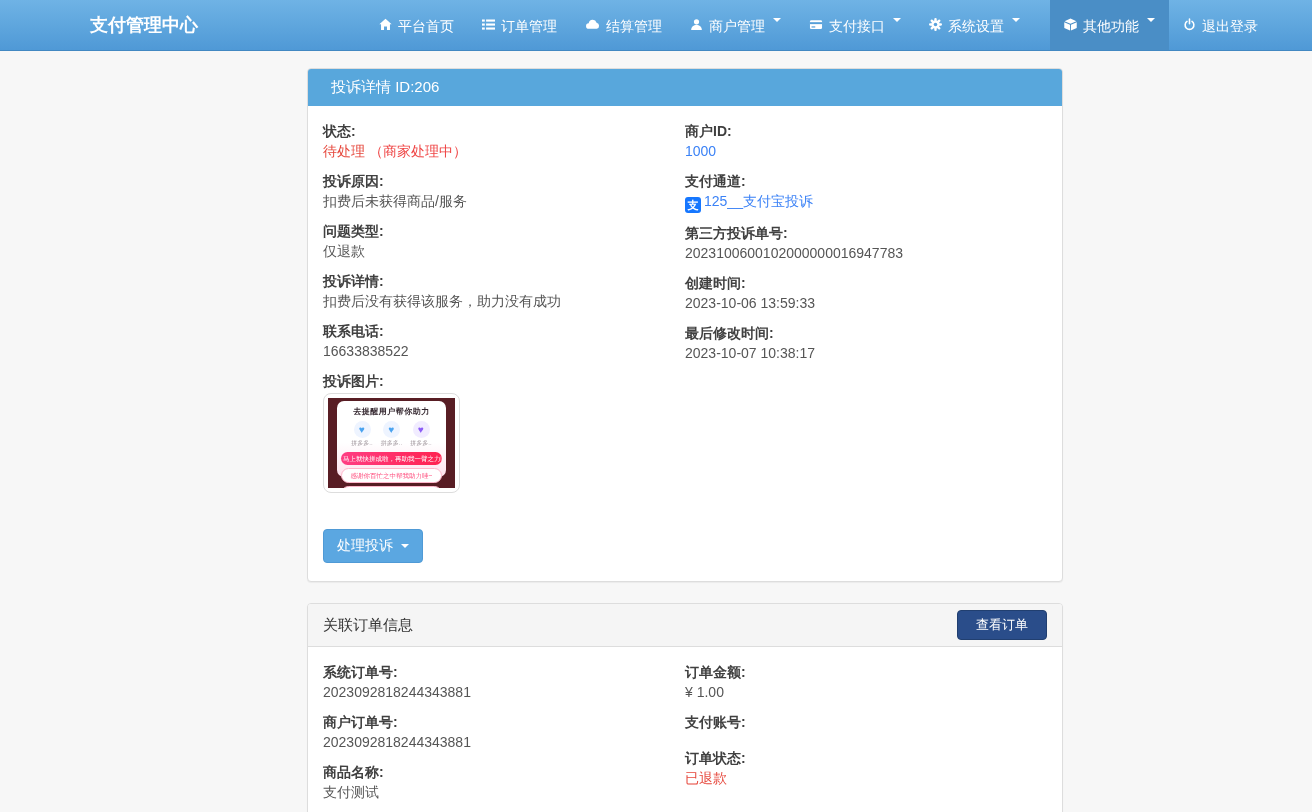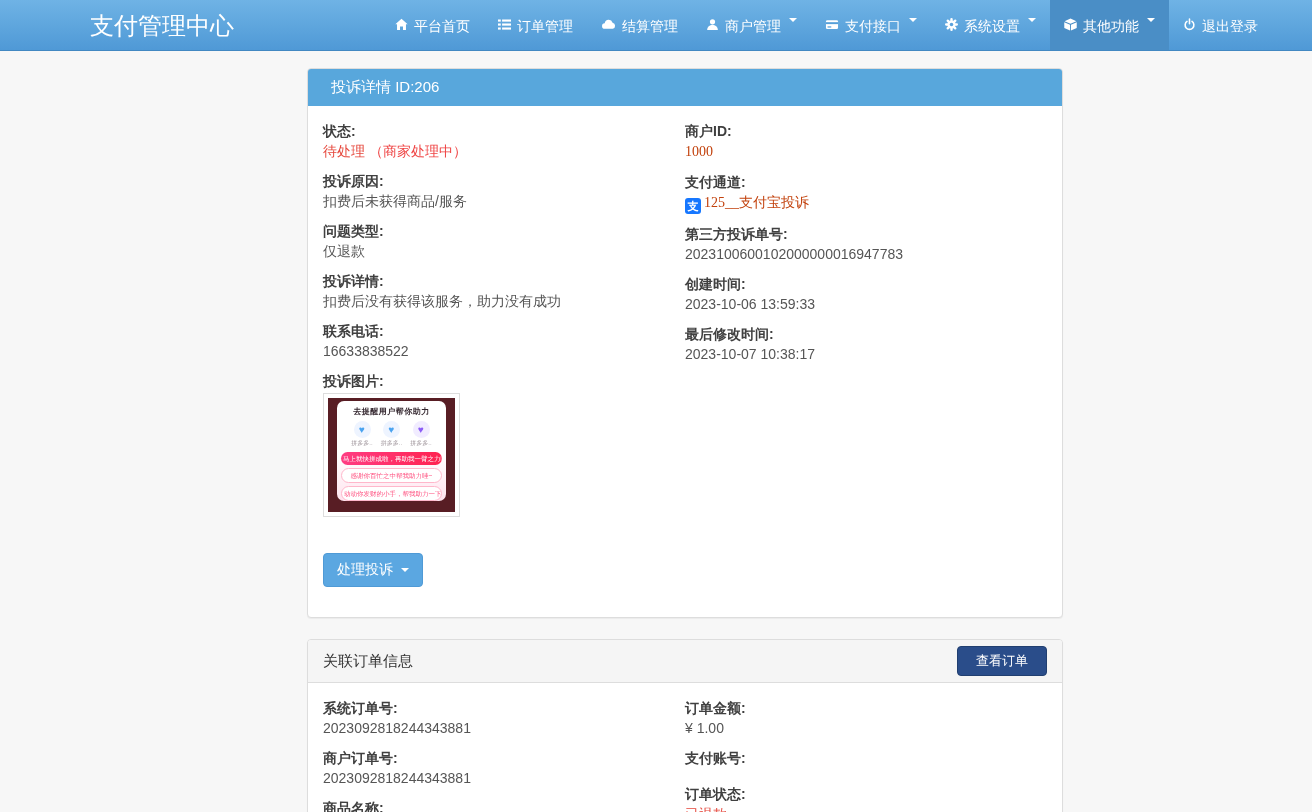--- a/index.html
+++ b/index.html
@@ -10,29 +10,29 @@
     font-family:"Liberation Sans","DejaVu Sans",sans-serif;
     -webkit-font-smoothing:antialiased;
   }
   
   .navbar {
     height:51px; display:flex; align-items:stretch;
     background:linear-gradient(#6fb3e5,#4f99d6);
     border-bottom:1px solid #4288c2;
   }
   .brand {
-    margin-left:90px; color:#fff; font-size:24px; font-weight:normal;
+    margin-left:90px; color:#fff; font-size:18px; font-weight:bold;
     line-height:51px; white-space:nowrap;
   }
   .nav-items { margin-left:auto; margin-right:40px; display:flex; align-items:stretch; }
   .nav-item {
     display:flex; align-items:flex-start; gap:6px; padding:18px 14px;
     color:#fff; font-size:14px; cursor:pointer; white-space:nowrap; text-decoration:none;
   }
-  .nav-item.active { background:#4a8ec6; }
+  .nav-item.active { background:#4a8ec6;margin-left:16px; }
   .caret {
     display:inline-block; width:0; height:0; margin-left:2px;
     border-left:4px solid transparent; border-right:4px solid transparent;
     border-top:4px solid #fff;
   }
   .nav-icon { display:inline-flex; align-items:center; }
   
   .container { width:756px; margin-left:307px; padding-top:17px; }
   .panel {
     background:#fff; border:1px solid #ddd; border-radius:4px;
@@ -42,37 +42,37 @@
     background:#58a7dc; color:#fff; font-size:15px;
     padding:9px 23px; border-radius:3px 3px 0 0;
   }
   .panel-heading-default {
     background:#f5f5f5; color:#333; font-size:15px;
     padding:6px 15px; border-bottom:1px solid #ddd;
     border-radius:3px 3px 0 0;
     display:flex; align-items:center; justify-content:space-between;
     min-height:37px;
   }
-  .panel-body { padding:15px 15px 30px; overflow:hidden; }
+  .panel-body { padding:15px 15px 18px; overflow:hidden; }
   .col { width:50%; float:left; padding-right:10px; }
   .fg { margin-bottom:10px; }
   .lbl { font-weight:bold; color:#404040; font-size:14px; line-height:20px; }
   .val { color:#555; font-size:14px; line-height:20px; min-height:6px; word-break:break-all; }
   .red { color:#e6483d; }
   .muted { color:#ef4444; }
-  .link { color:#c2410c; text-decoration:none; cursor:pointer;font-family:Liberation Serif, serif; }
+  .link { color:#3b82f6; text-decoration:none; cursor:pointer; }
   .alipay-badge {
     display:inline-block; width:16px; height:16px; border-radius:3px;
     background:#1677ff; color:#fff; font-size:11px; line-height:16px;
     text-align:center; vertical-align:-3px; margin-right:3px; font-weight:bold;
   }
   
   .thumb-frame {
-    width:137px; height:124px; margin-top:2px; padding:4px;
-    background:#fff; border:1px solid #ddd; border-radius:0; cursor:pointer;
+    width:137px; height:100px; margin-top:2px; padding:4px;
+    background:#fff; border:1px solid #ddd; border-radius:8px; cursor:pointer;
   }
   .thumb { width:100%; height:100%; background:#581d24; position:relative; overflow:hidden; }
   .thumb-card {
     position:absolute; left:9px; right:9px; top:3px; bottom:11px;
     background:linear-gradient(#ffffff 55%, #ffe3ee);
     border-radius:7px; padding:5px 4px 0; text-align:center;
   }
   .thumb-title { font-size:8px; font-weight:bold; color:#33262e; letter-spacing:.5px; }
   .thumb-avatars { display:flex; justify-content:space-between; padding:0 8px; margin-top:4px; }
   .t-av { width:26px; }

